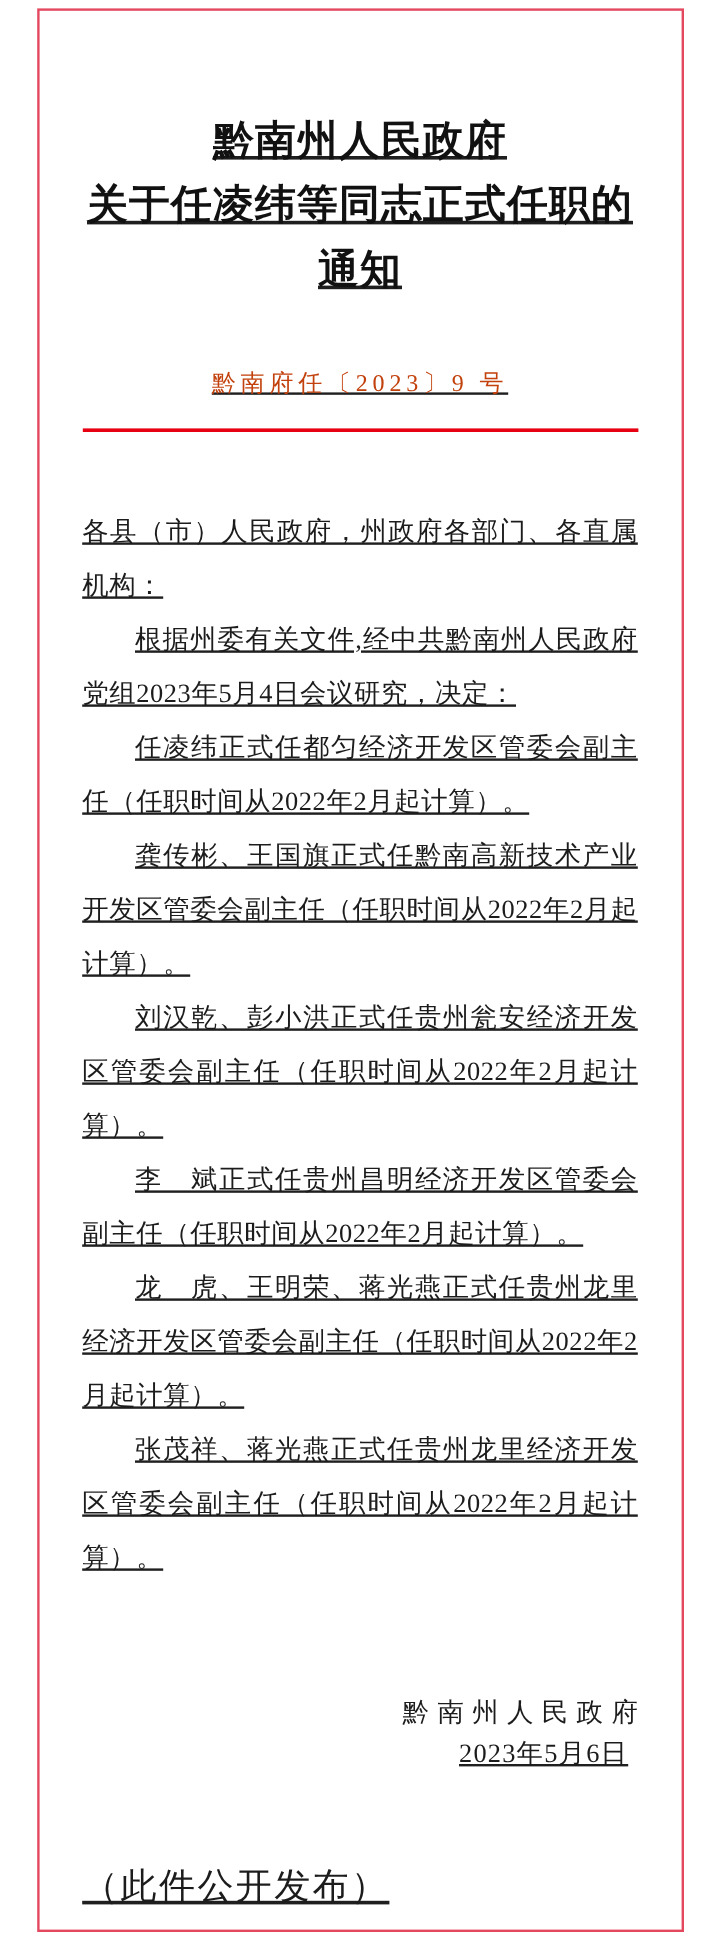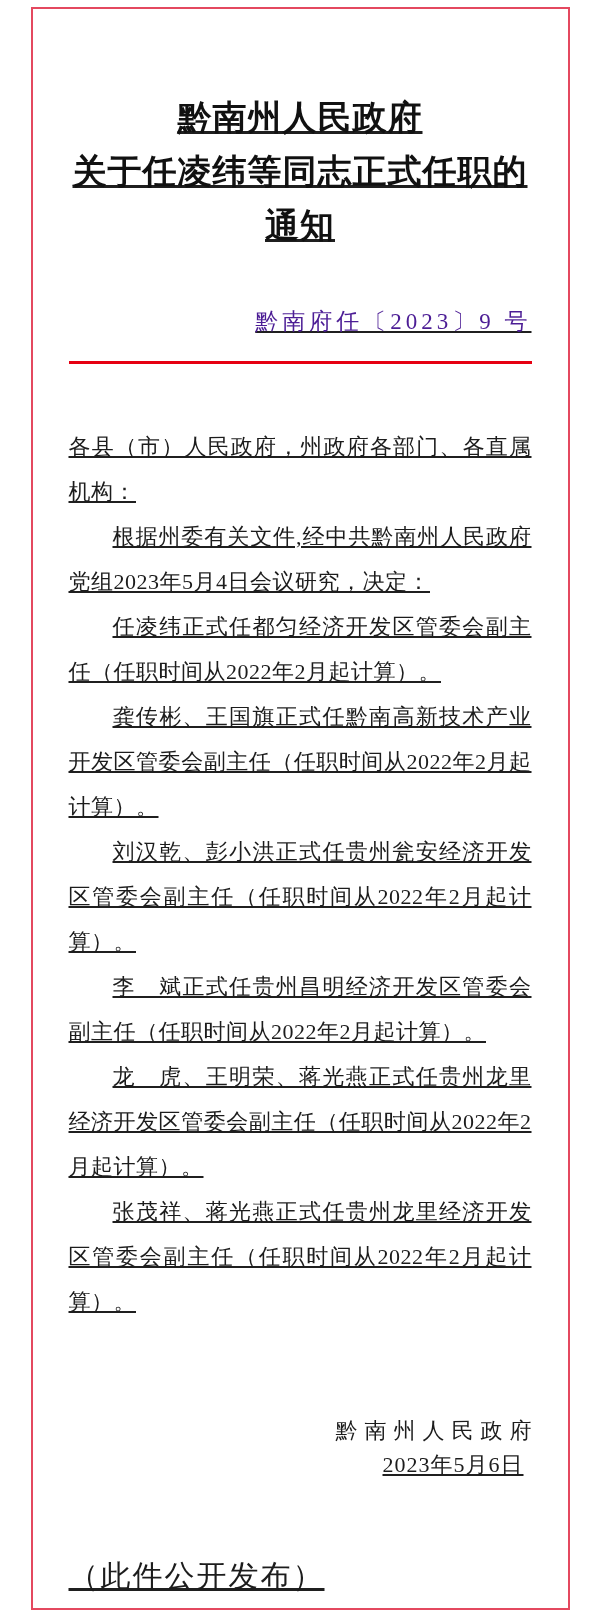--- a/index.html
+++ b/index.html
@@ -31,24 +31,24 @@
     text-align: center;
     font-family: "Liberation Sans", "DejaVu Sans", sans-serif;
     font-weight: 600;
     font-size: 34px;
     line-height: 54px;
     color: #111;
     letter-spacing: 1px;
   }
   .doc-number {
     margin-top: 54px;
-    text-align: right;
-    font-size: 23px;
+    text-align: center;
+    font-size: 20px;
     letter-spacing: 4px;
-    color: #4c1d95;
+    color: #c2410c;
   }
   .red-rule {
     margin-top: 24px;
     height: 3px;
     width: 100%;
     background: #e60012;
     border: none;
   }
   .body-block {
     margin-top: 60px;

